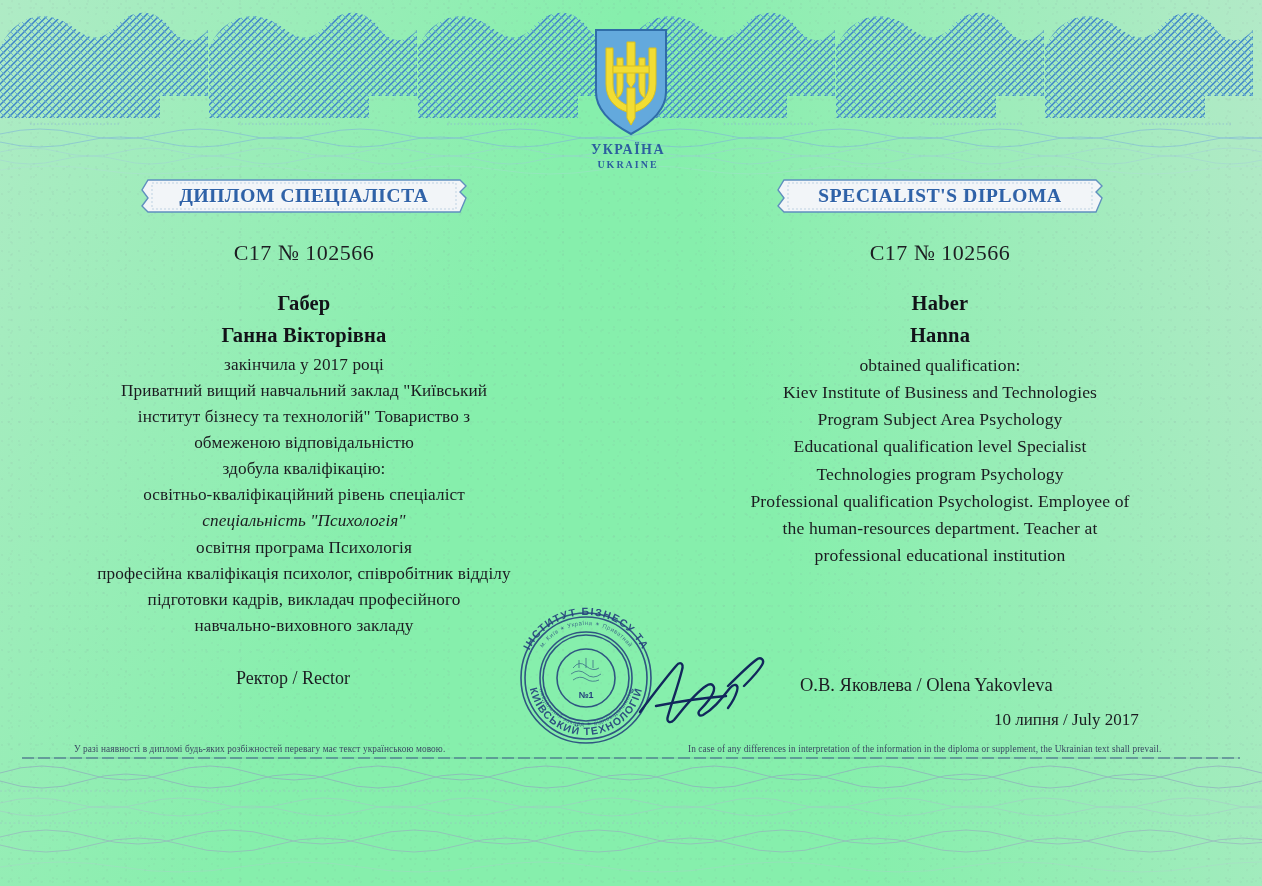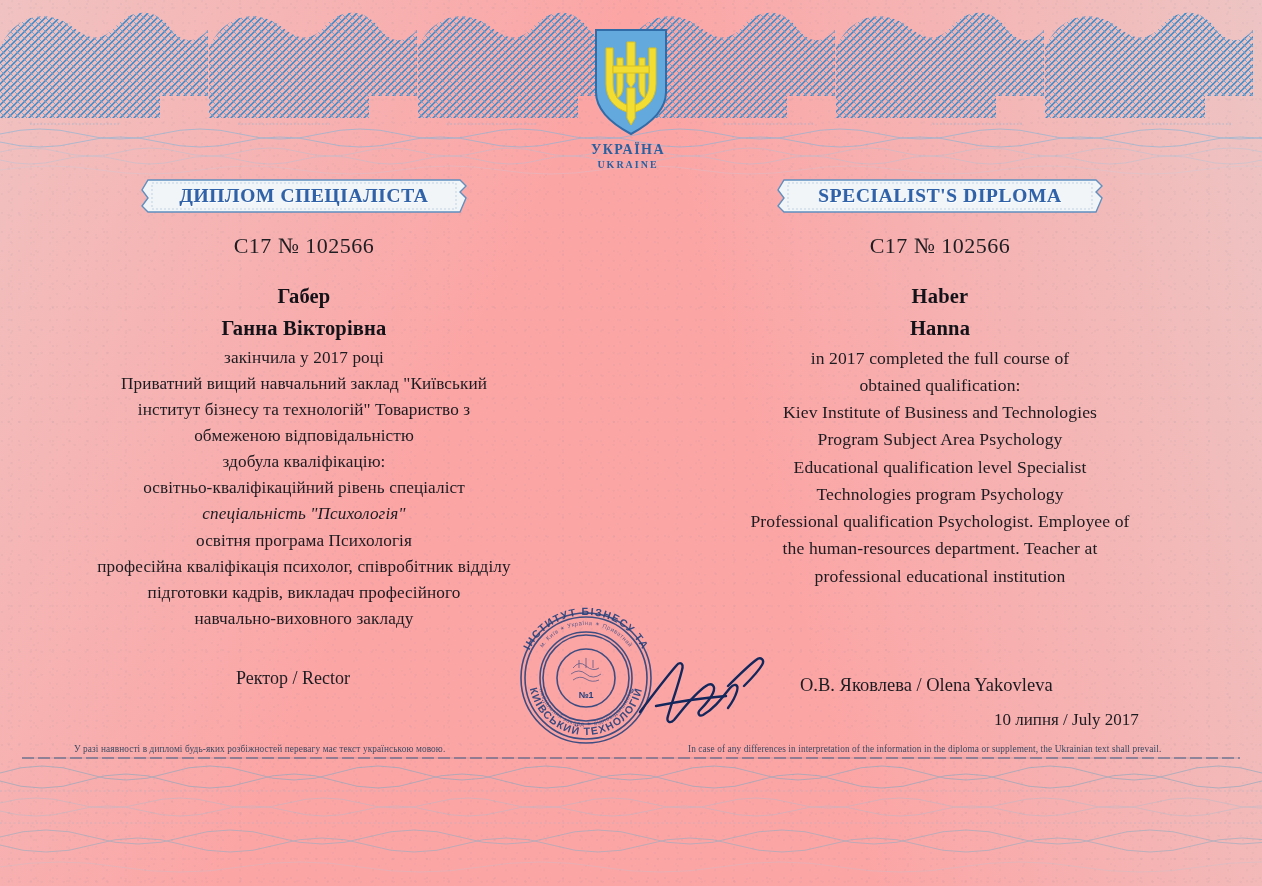--- a/index.html
+++ b/index.html
@@ -9,21 +9,21 @@
   }
   body {
     font-family: "Liberation Serif", "DejaVu Serif", serif;
   }
 
   .diploma {
     position: relative;
     width: 1262px;
     height: 886px;
     overflow: hidden;
-    background: #fca5a5;
+    background: #86efac;
   }
 
   
   .paper-texture {
     position: absolute;
     inset: 0;
     background-image:
       radial-gradient(circle at 13% 22%, rgba(120,130,140,.07) 0 1px, transparent 1.4px),
       radial-gradient(circle at 47% 61%, rgba(120,130,140,.06) 0 1px, transparent 1.4px),
       radial-gradient(circle at 78% 34%, rgba(120,130,140,.07) 0 1px, transparent 1.4px),
@@ -115,21 +115,21 @@
     letter-spacing: 0.6px;
     color: #2f62a8;
     text-shadow: 0.7px 0.7px 0 rgba(255,255,255,.85), -0.5px -0.5px 0 rgba(40,80,140,.25);
     white-space: nowrap;
     z-index: 2;
   }
   .ribbon-bg { position: absolute; inset: 0; z-index: 1; }
 
   
   .serial {
-    margin-top: 19px;
+    margin-top: 26px;
     font-size: 22px;
     color: #1d1d22;
     letter-spacing: 0.5px;
   }
 
   
   .name-block { margin-top: 22px; }
   .name-line {
     font-size: 20.5px;
     font-weight: 700;
@@ -364,21 +364,20 @@
     </div>
 
     <div class="serial">C17 № 102566</div>
 
     <div class="name-block">
       <div class="name-line">Haber</div>
       <div class="name-line">Hanna</div>
     </div>
 
     <div class="body-block">
-        <div class="body-line">in 2017 completed the full course of</div>
         <div class="body-line">obtained qualification:</div>
         <div class="body-line">Kiev Institute of Business and Technologies</div>
         <div class="body-line">Program Subject Area Psychology</div>
         <div class="body-line">Educational qualification level Specialist</div>
         <div class="body-line">Technologies program Psychology</div>
         <div class="body-line">Professional qualification Psychologist. Employee of</div>
         <div class="body-line">the human-resources department. Teacher at</div>
         <div class="body-line">professional educational institution</div>
       </div>
   </div>

